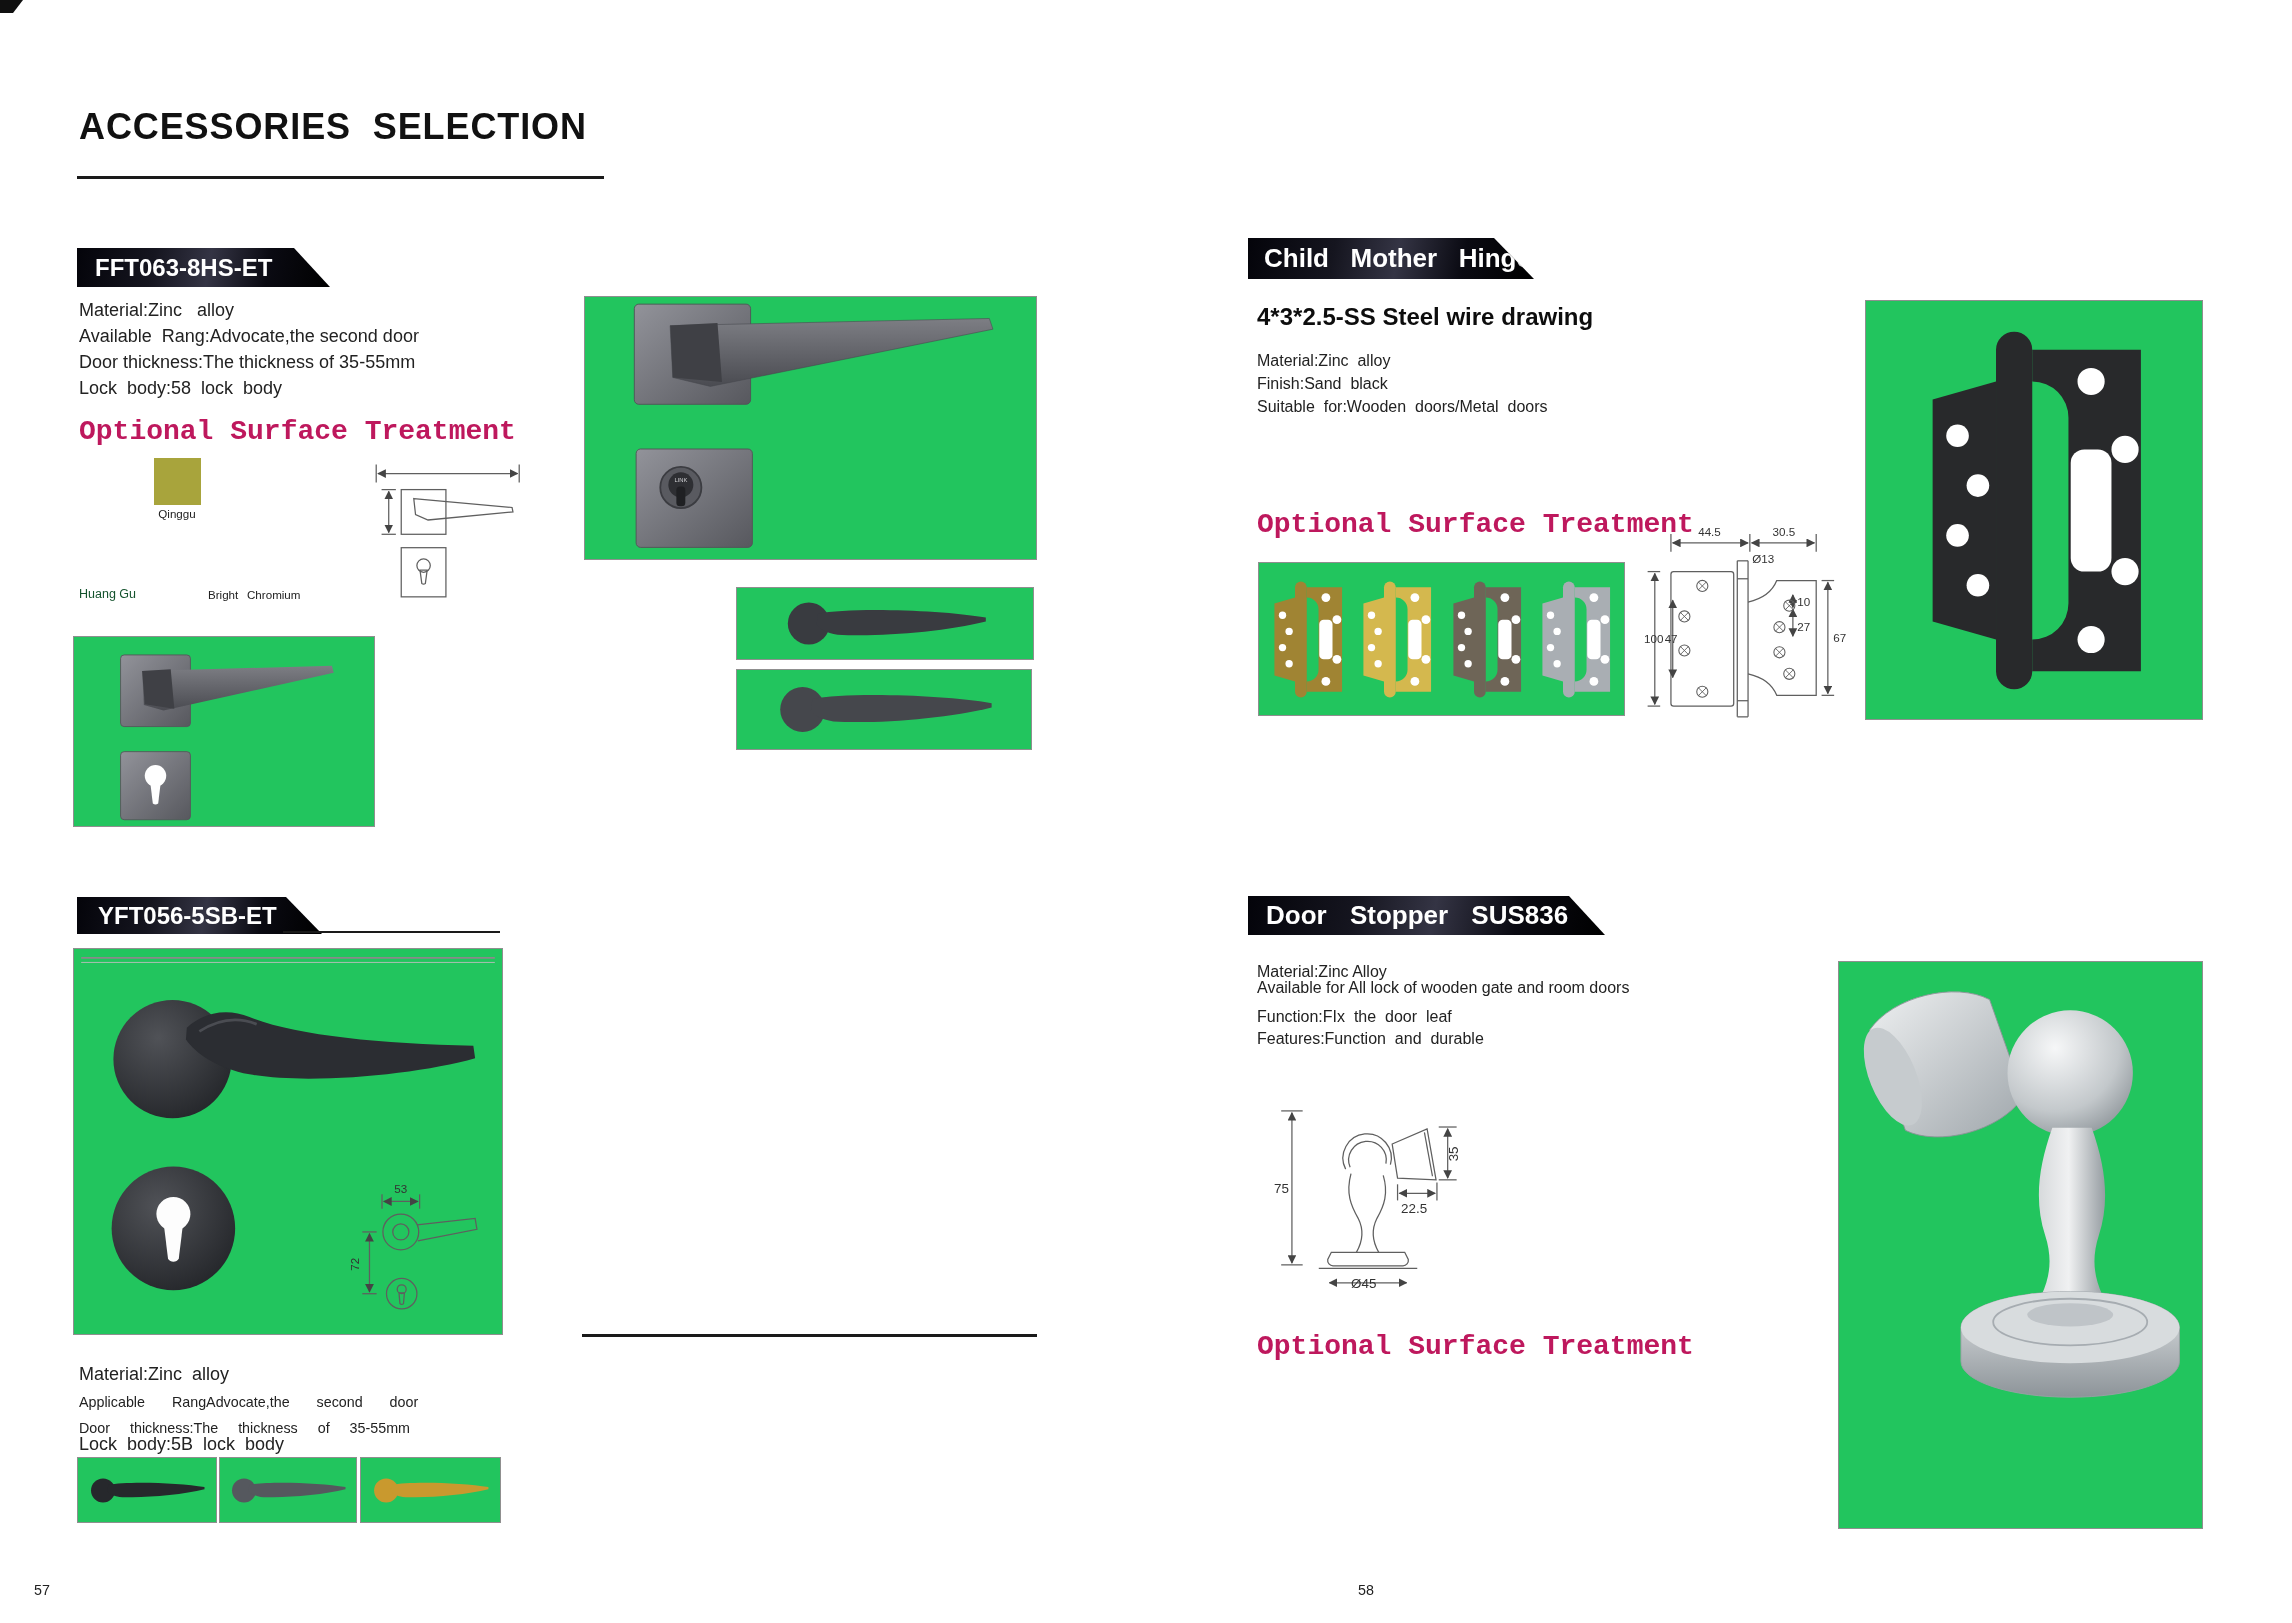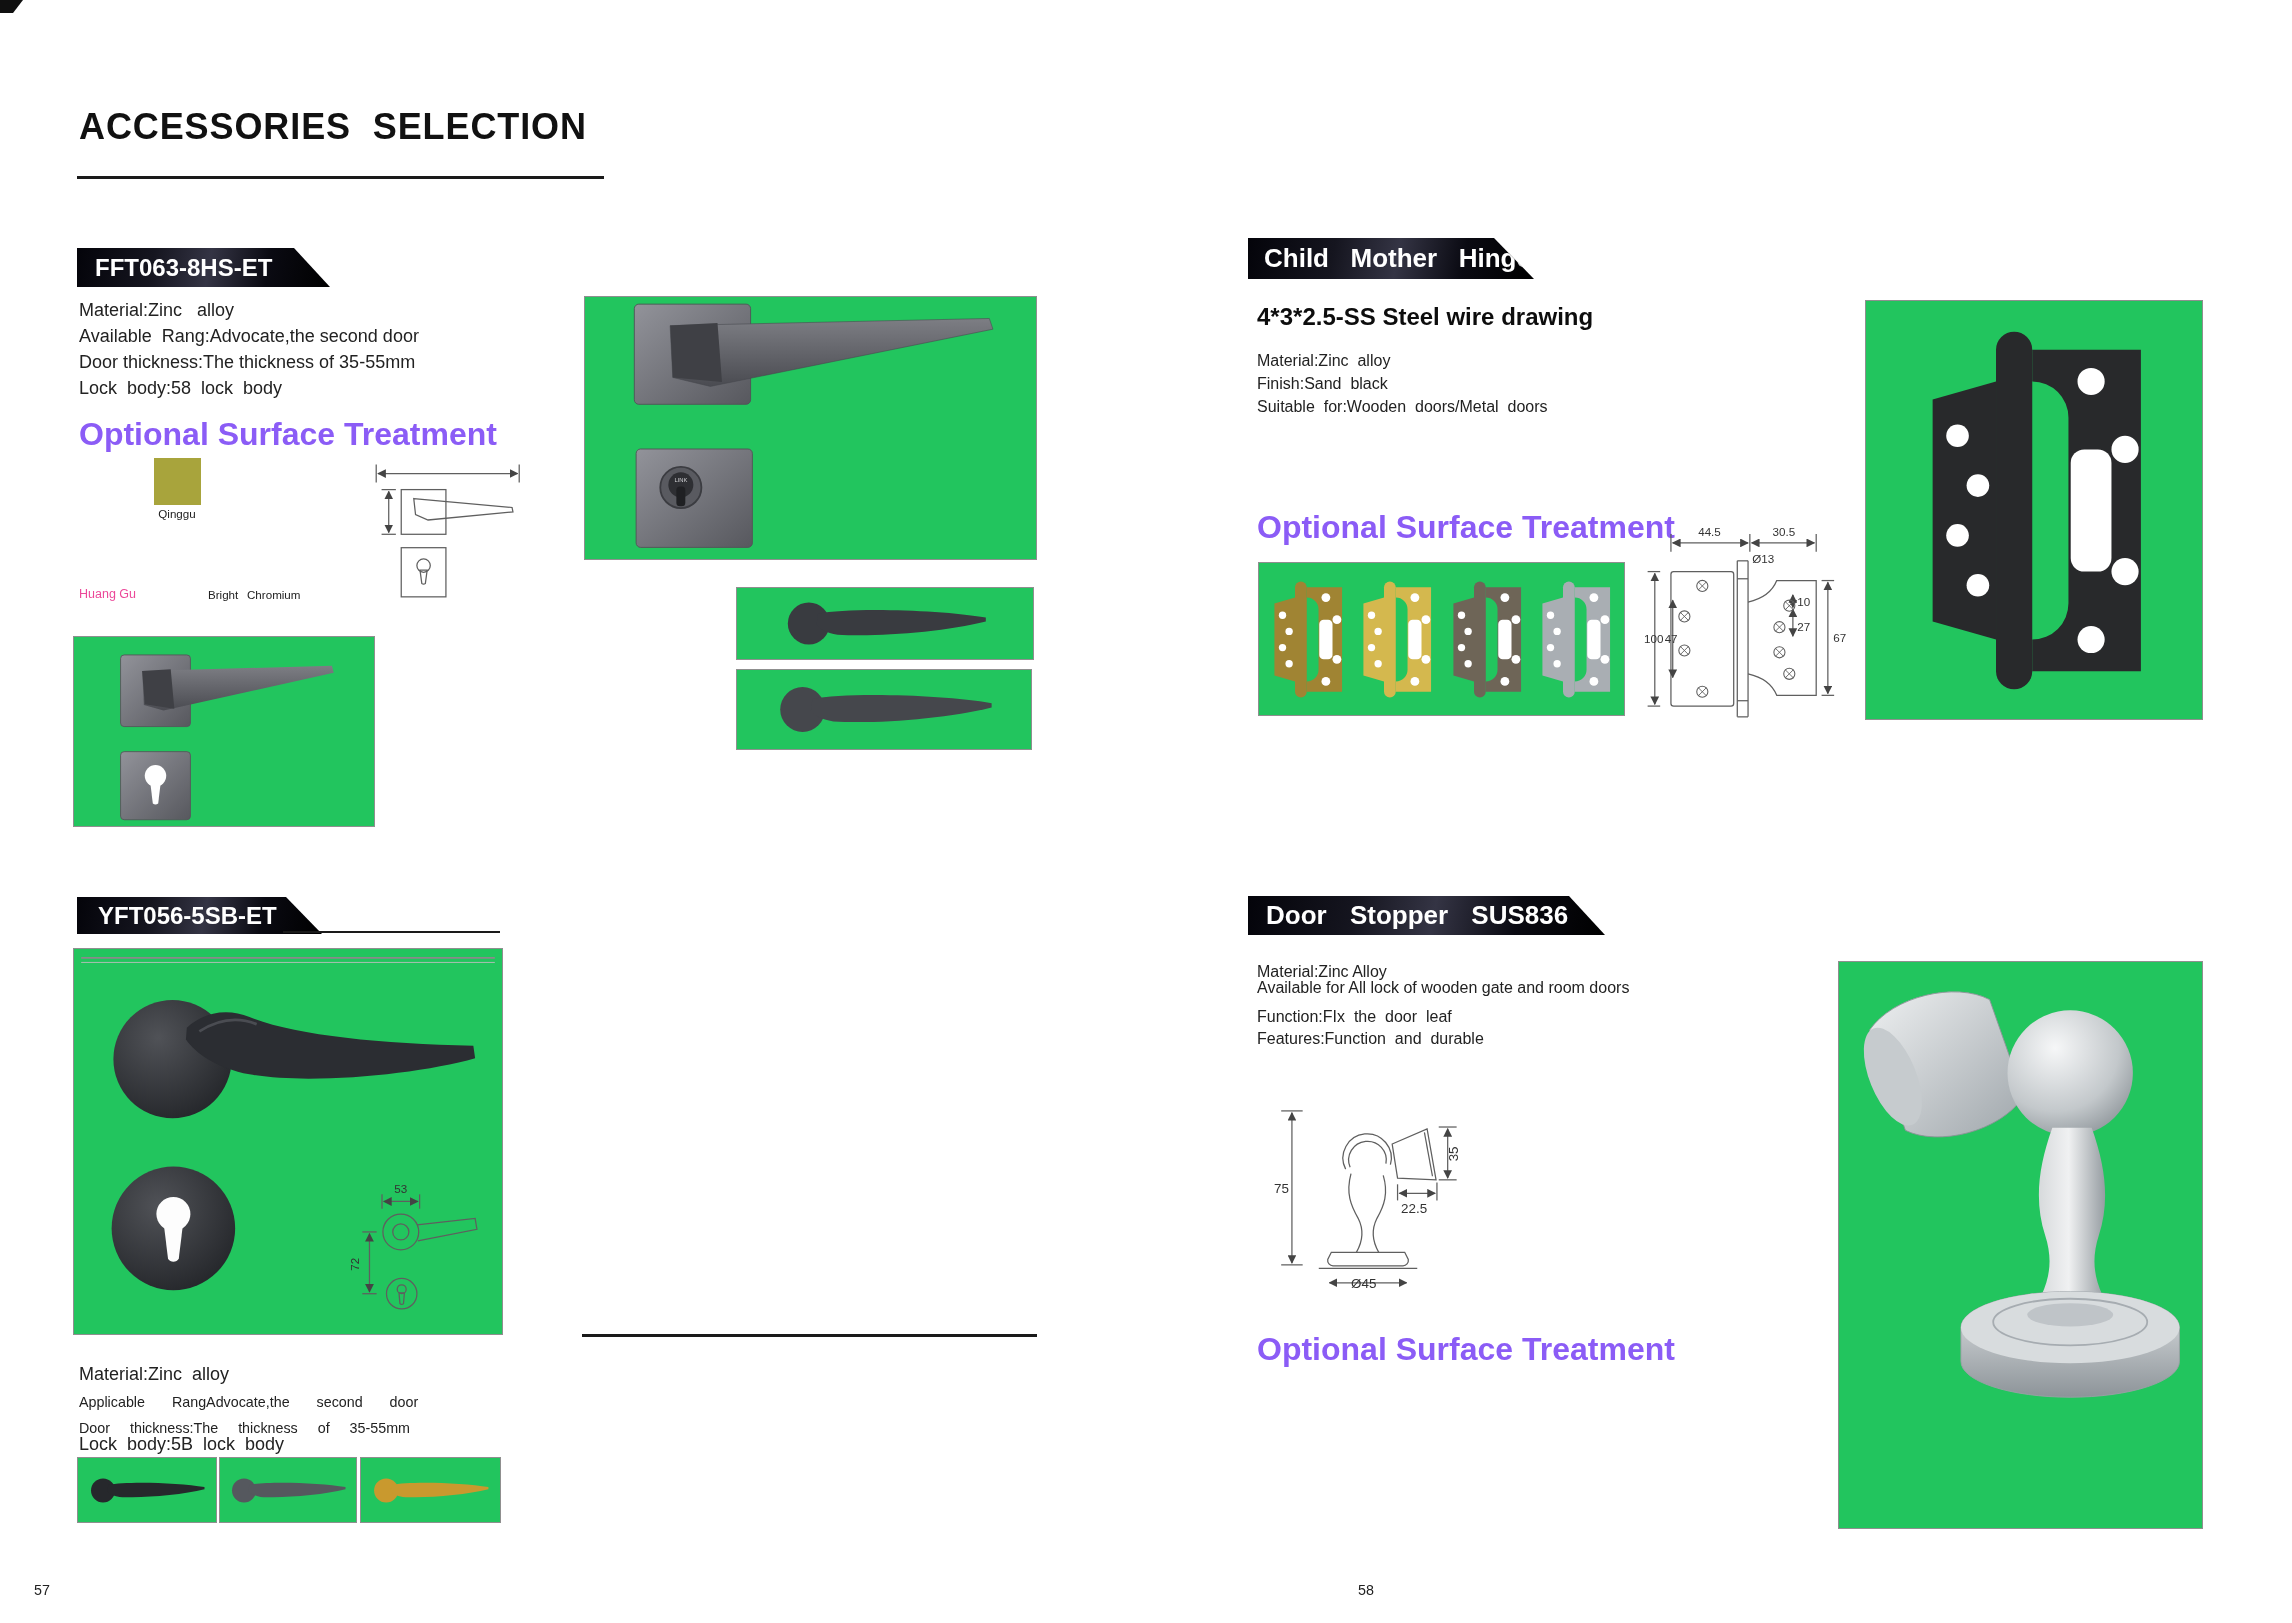--- a/index.html
+++ b/index.html
@@ -8,21 +8,21 @@
   .abs{position:absolute;}
   .pre{white-space:pre;}
   .title{font-size:36px;font-weight:bold;letter-spacing:0.9px;color:#111;}
   .rule{background:#1a1a1a;}
   .banner{position:absolute;color:#fff;font-weight:bold;white-space:nowrap;overflow:hidden;
           background:linear-gradient(100deg,#04040a 0%,#15151f 30%,#343444 52%,#0a0a12 75%,#000 100%);
           clip-path:polygon(0 0,calc(100% - 36px) 0,100% 100%,0 100%);}
   .spec{white-space:pre;color:#222;}
   .spec-lg{font-size:18px;line-height:26px;}
   .spec-md{font-size:16px;line-height:23px;}
-  .ost{font-size:32px;font-weight:bold;color:#8b5cf6;}
+  .ost{font-size:28px;font-weight:bold;color:#be185d;font-family:Liberation Mono, monospace;}
   .photobox{position:absolute;border:0.9px solid #8f8f8f;background:#22c55e;display:flex;
             align-items:center;justify-content:center;}
   .dimtext{font-size:13px;fill:#333;}
   .dimtext2{font-size:15px;fill:#333;}
   .drawline{stroke:#5f5f5f;stroke-width:1.4;fill:none;}
   .pagenum{font-size:14.3px;color:#222;}
   .corner{background:#101010;clip-path:polygon(0 0,100% 0,55% 100%,0 100%);}
   svg{display:block;}
 </style>
 </head>
@@ -103,21 +103,21 @@
   <div class="spec spec-lg">Lock  body:58  lock  body</div>
 </div>
 
 <div class="abs ost" style="left:79px;top:416px">Optional Surface Treatment</div>
 
 <svg class="abs" style="left:154px;top:458px" width="47" height="47" viewBox="0 0 52 52">
   <rect x="0" y="0" width="52" height="52" fill="#a8a43c"></rect>
 </svg>
 <div class="abs" style="left:136px;top:507px;width:82px;text-align:center;font-size:11.6px;color:#222">Qinggu</div>
 
-<div class="abs" style="left:79px;top:587px;font-size:12.5px;color:#ec4899">Huang Gu</div>
+<div class="abs" style="left:79px;top:587px;font-size:12.5px;color:#14532d">Huang Gu</div>
 <div class="abs" style="left:208px;top:588px;font-size:11.6px;color:#222">Bright</div>
 <div class="abs" style="left:247px;top:588px;font-size:11.6px;color:#222">Chromium</div>
 
 <svg class="abs" style="left:369px;top:461px" width="161" height="143" viewBox="0 0 180 160">
   <g class="drawline" stroke-width="1.2">
     <line x1="8" y1="4" x2="8" y2="24"></line>
       <line x1="168" y1="4" x2="168" y2="24"></line>
     <line x1="10" y1="14" x2="166" y2="14" marker-start="url(#arr)" marker-end="url(#arr)"></line>
     <rect x="36" y="32" width="50" height="50"></rect>
     <path d="M50,42 L160,52 L161,57 L66,66 L52,60 Z"></path>

